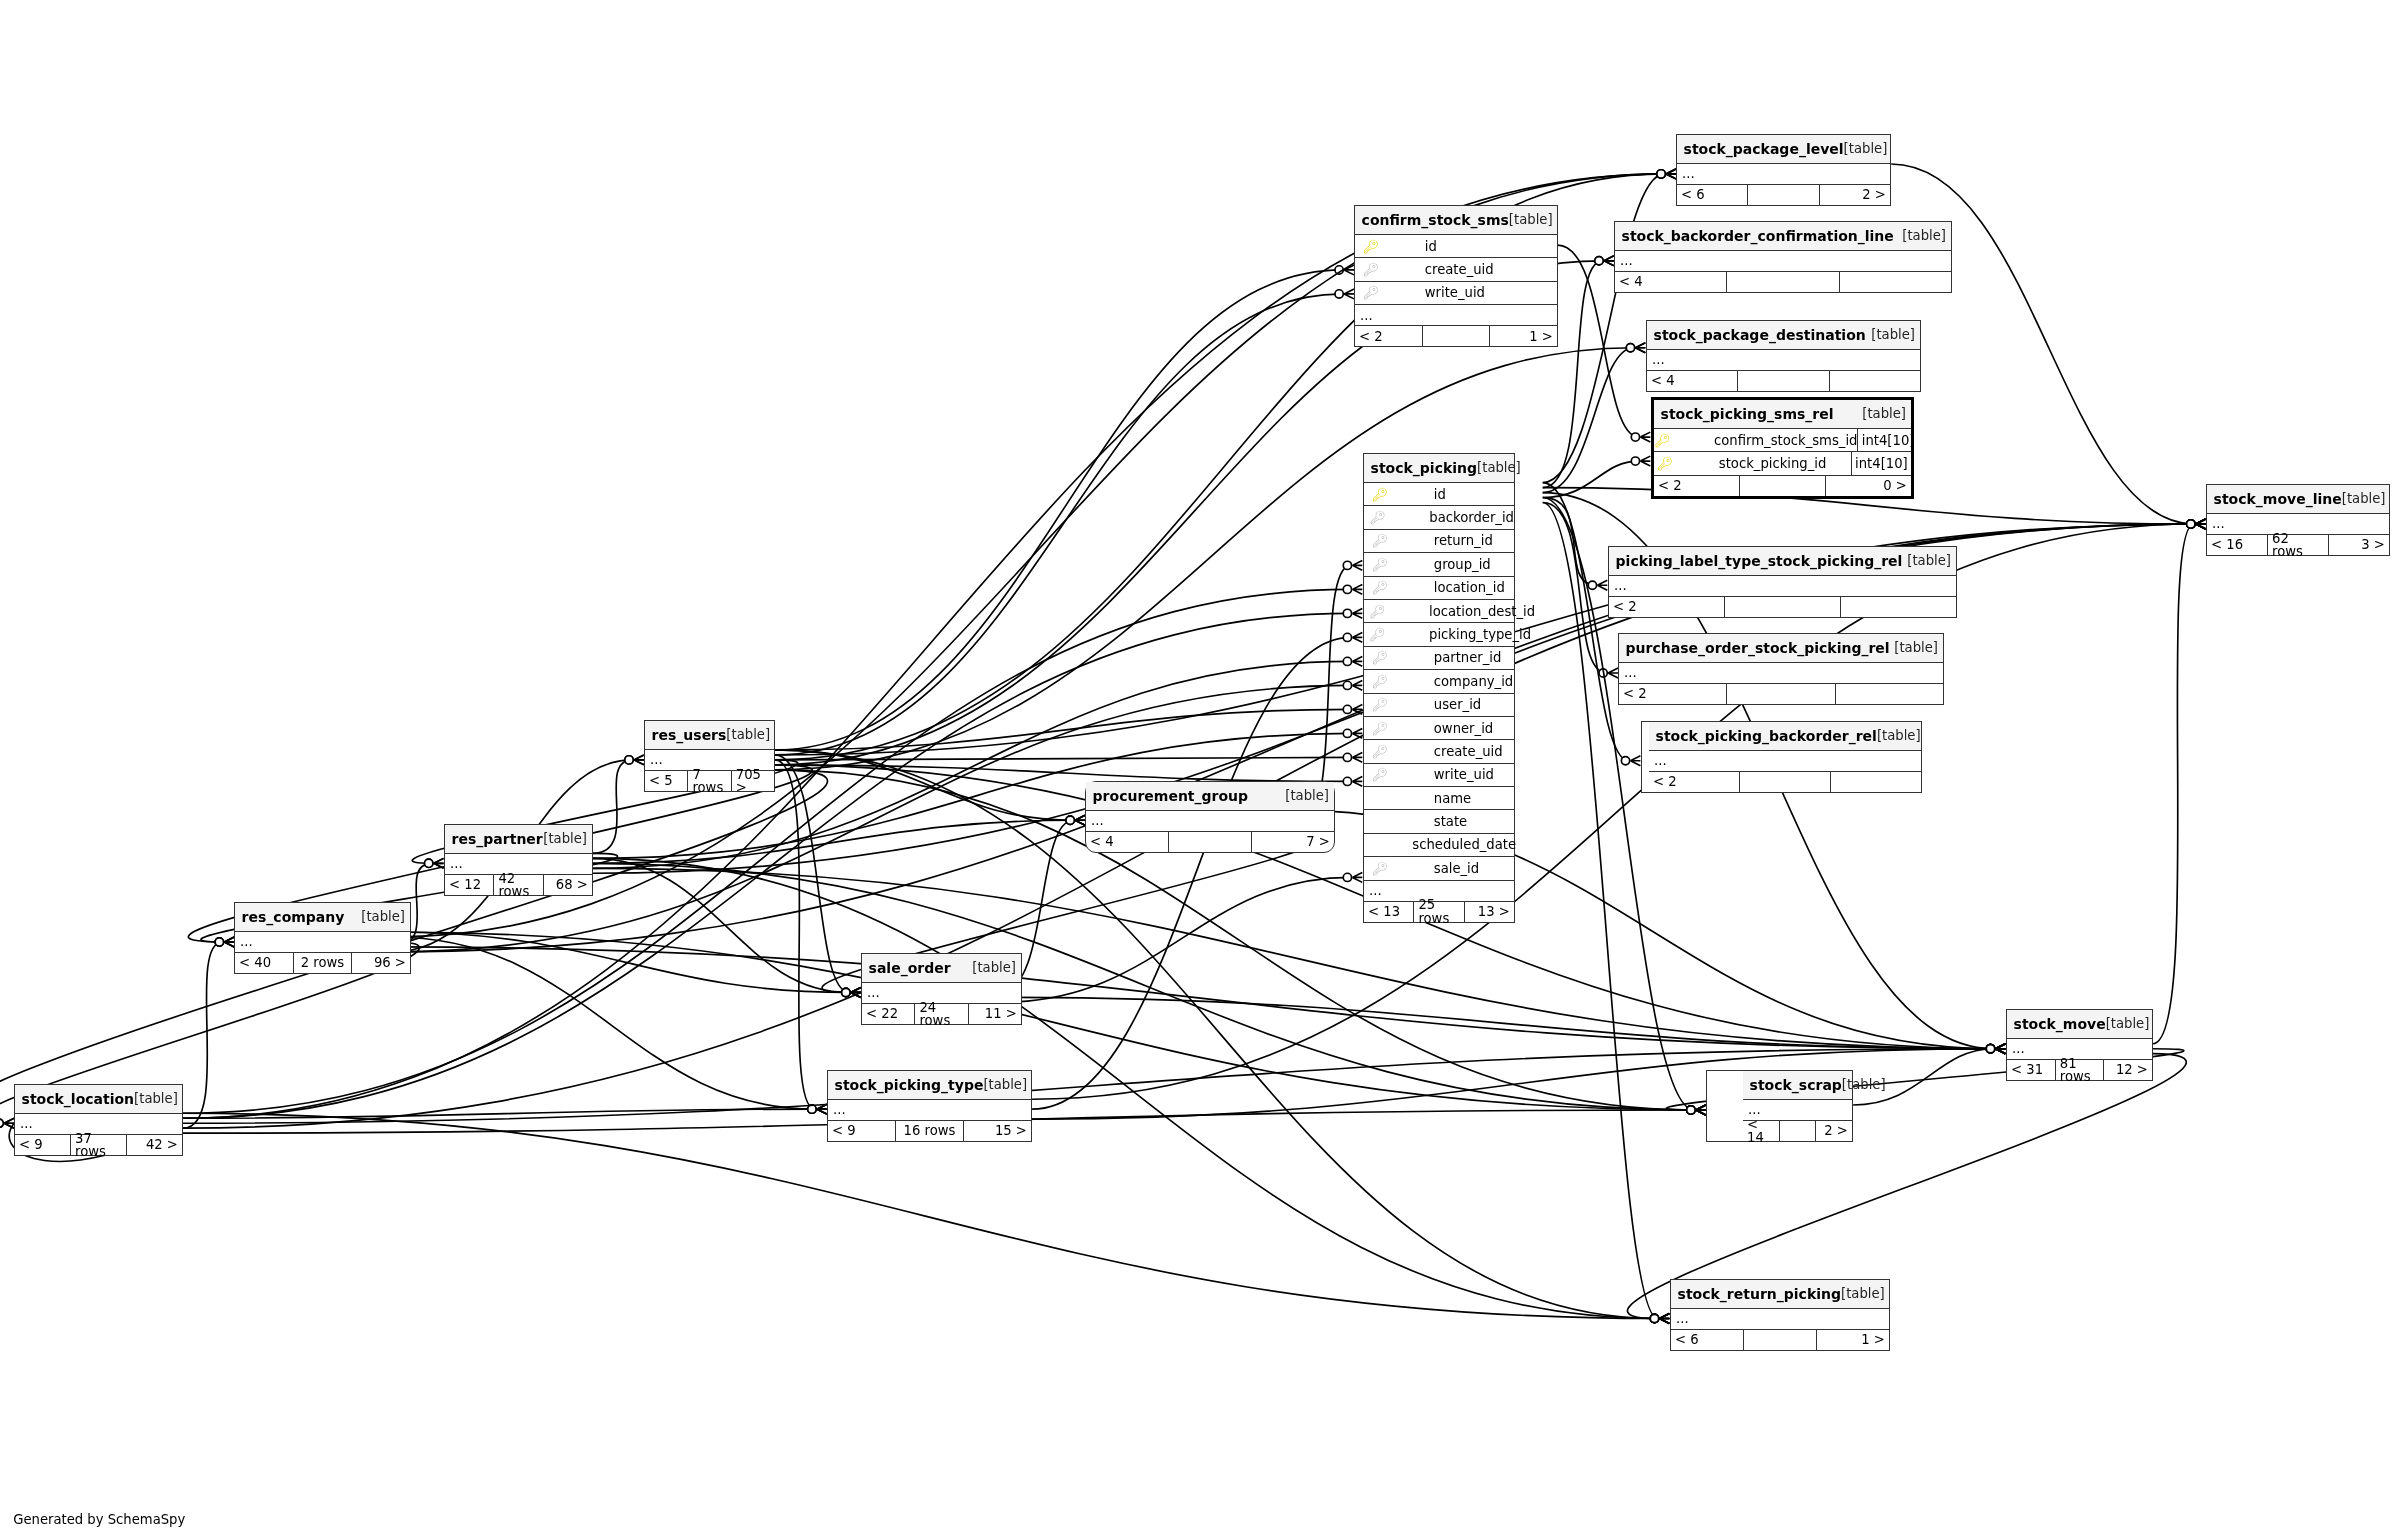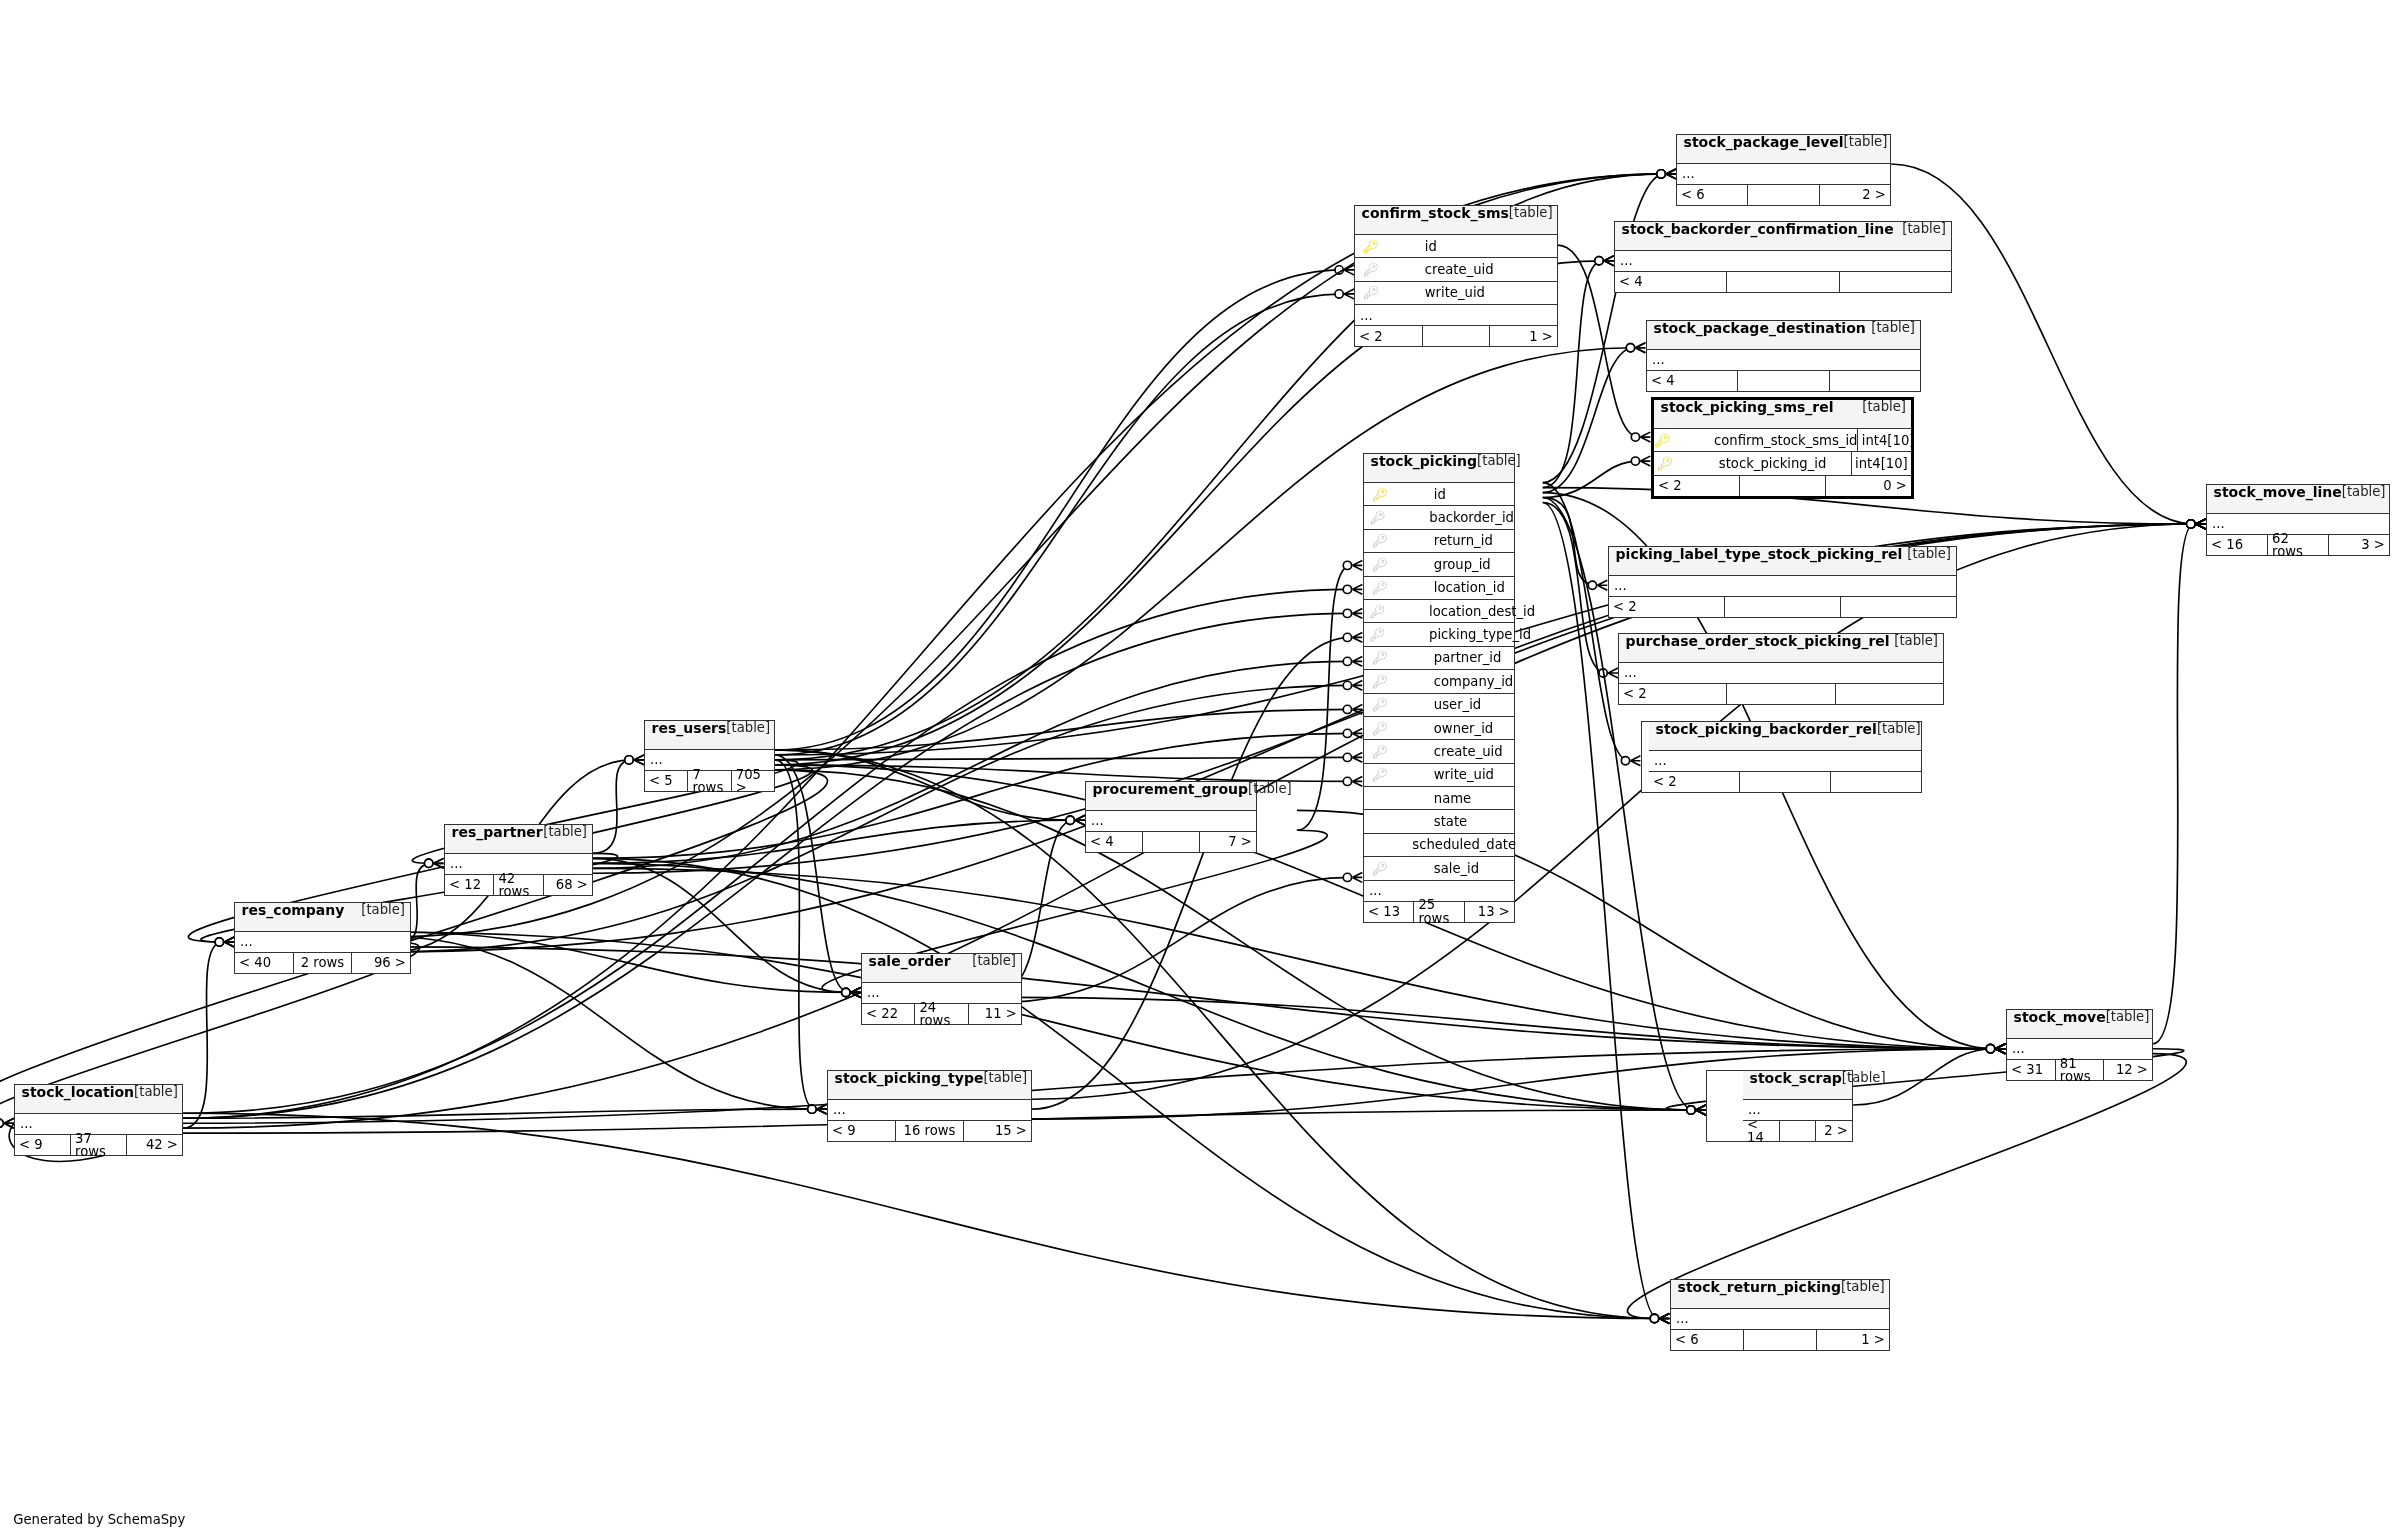--- a/index.html
+++ b/index.html
@@ -2,21 +2,21 @@
 <html style="font-size:13.2px"><head>
 <meta charset="utf-8">
 <style>
   html, body { margin:0; padding:0; background:#ffffff; }
   body { width:2401px; height:1533px; position:relative; overflow:hidden;
          font-family:"DejaVu Sans", sans-serif; color:#000; }
   #edges { position:absolute; left:0; top:0; width:2401px; height:1533px; }
   .tbl { position:absolute; background:#fff; border:1.7px solid #333; box-sizing:border-box;
          font-size:13.2px; line-height:1; }
   .tbl.focus { border:3.3px solid #000; }
-  .tbl .hdr { background:#f4f4f4; display:flex; justify-content:space-between; align-items:flex-start;
+  .tbl .hdr { background:#f4f4f4; display:flex; justify-content:space-between; align-items:center;
               padding:0 5px 0 6.6px; height:28px; border-bottom:1.7px solid #333; }
   .tbl .hdr .name { font-weight:bold; font-size:14px; }
   .tbl .hdr .kind { font-size:13.2px; color:#222; }
   .tbl .row { display:flex; align-items:center; height:22.4px; border-bottom:1.7px solid #333; padding-left:5px; }
   .tbl .row .key { width:21.5px; display:inline-flex; justify-content:center; font-size:13.2px; }
   .tbl .row .key.pk { color:#e6d200; }
   .tbl .row .key.fk { color:#b8b8b8; }
   .tbl .row .cname { flex:1; padding-left:3.3px;margin-left:40px; }
   .tbl .row .ctype { border-left:1.7px solid #333; height:100%; display:flex; align-items:center; padding:0 3.3px; }
   .tbl .more { height:20px; display:flex; align-items:center; padding-left:5px; border-bottom:1.7px solid #333; }
@@ -478,21 +478,21 @@
       <span class="kind">[table]</span>
     </div>
   <div class="more">...</div>
   <div class="foot">
       <span>&lt; 5</span>
       <span class="rows">7 rows</span>
       <span class="right">705 &gt;</span>
     </div>
 </div>
 
-<div class="tbl" id="t-procurement_group" style="left:1085px;top:781px;width:172px;">
+<div class="tbl" id="t-procurement_group" style="left:1085px;top:781px;width:250px;border-radius:11px;">
   <div class="hdr">
       <span class="name">procurement_group</span>
       <span class="kind">[table]</span>
     </div>
   <div class="more">...</div>
   <div class="foot">
       <span>&lt; 4</span>
       <span class="rows"></span>
       <span class="right">7 &gt;</span>
     </div>

